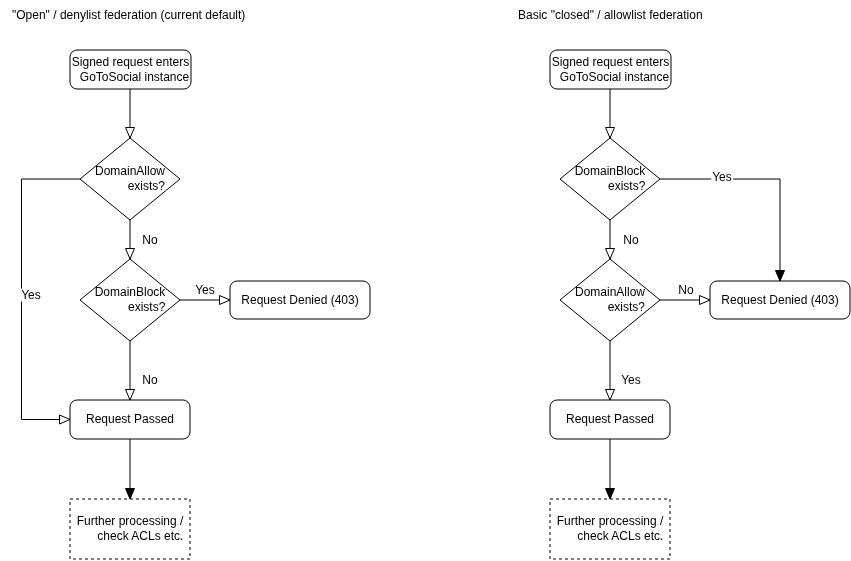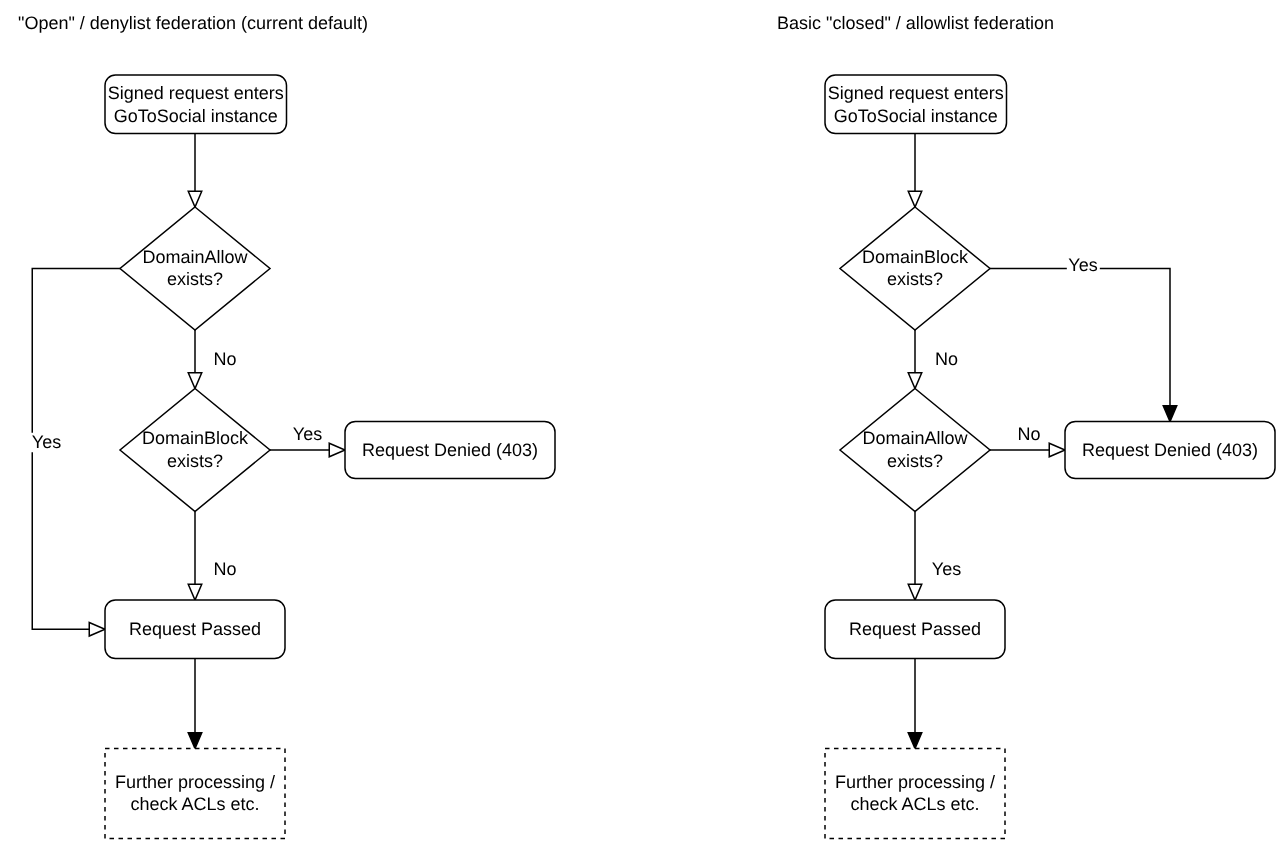--- a/index.html
+++ b/index.html
@@ -38,21 +38,21 @@
   .chart-title {
     position: absolute;
     white-space: pre;
     line-height: 14px;
   }
   .node-label {
     position: absolute;
     display: flex;
     align-items: center;
     justify-content: center;
-    text-align: center;
+    text-align: right;
     white-space: pre-line;
     line-height: 15px;
     pointer-events: none;
   }
   .edge-label {
     position: absolute;
     transform: translate(-50%, -50%);
     background: var(--bg, #ffffff);
     padding: 0 1px;
     line-height: 13px;

